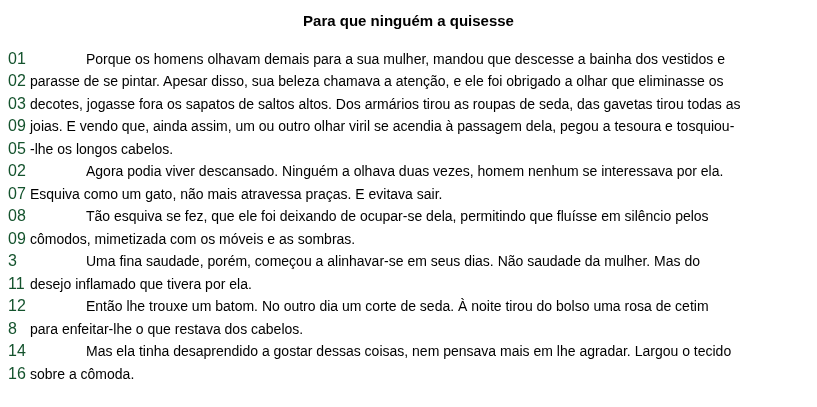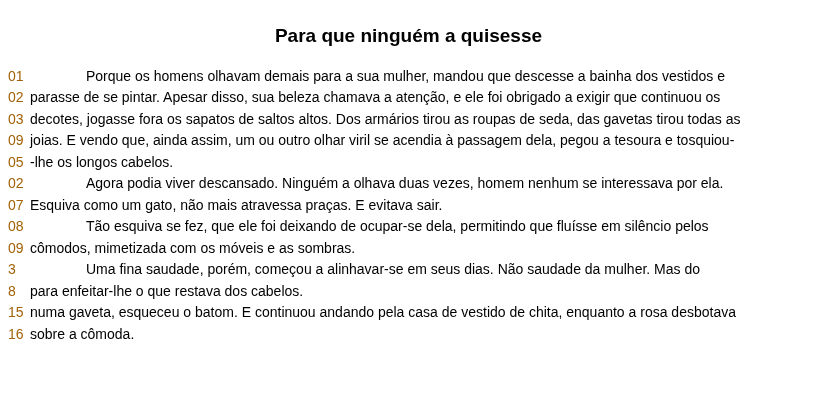--- a/index.html
+++ b/index.html
@@ -16,42 +16,42 @@
   }
   .page {
     position: relative;
     width: 817px;
     height: 407px;
     box-sizing: border-box;
     padding: 0;
   }
   .title {
     text-align: center;
-    font-size: 19px;
+    font-size: 15px;
     font-weight: bold;
-    margin: 24px 0 0 0;
+    margin: 11px 0 0 0;
     padding: 0 40px;
     line-height: 1.3;
   }
   .text-body {
     margin-top: 17px;
     padding: 0 12px 0 8px;
   }
   .line {
     display: flex;
     align-items: baseline;
     font-size: 13.4px;
     line-height: 21.5px;
     white-space: pre;
   }
   .lineno {
     width: 22px;
     min-width: 22px;
-    font-size: 14px;
-    color: #a16207;
+    font-size: 16px;
+    color: #14532d;
     letter-spacing: 0px;
   }
   .linetext {
     flex: 1;
     white-space: pre-wrap;
     font-size: 14px;
   }
   .indent {
     display: inline-block;
     width: 56px;
@@ -66,21 +66,21 @@
 
   <div class="text-body">
 
     <div class="line">
       <span class="lineno">01</span>
       <span class="linetext"><span class="indent"></span><span>Porque os homens olhavam demais para a sua mulher, mandou que descesse a bainha dos vestidos e</span></span>
     </div>
 
     <div class="line">
       <span class="lineno">02</span>
-      <span class="linetext"><span>parasse de se pintar. Apesar disso, sua beleza chamava a atenção, e ele foi obrigado a exigir que continuou os</span></span>
+      <span class="linetext"><span>parasse de se pintar. Apesar disso, sua beleza chamava a atenção, e ele foi obrigado a olhar que eliminasse os</span></span>
     </div>
 
     <div class="line">
       <span class="lineno">03</span>
       <span class="linetext"><span>decotes, jogasse fora os sapatos de saltos altos. Dos armários tirou as roupas de seda, das gavetas tirou todas as</span></span>
     </div>
 
     <div class="line">
       <span class="lineno">09</span>
       <span class="linetext"><span>joias. E vendo que, ainda assim, um ou outro olhar viril se acendia à passagem dela, pegou a tesoura e tosquiou-</span></span>
@@ -109,32 +109,40 @@
     <div class="line">
       <span class="lineno">09</span>
       <span class="linetext"><span>cômodos, mimetizada com os móveis e as sombras.</span></span>
     </div>
 
     <div class="line">
       <span class="lineno">3</span>
       <span class="linetext"><span class="indent"></span><span>Uma fina saudade, porém, começou a alinhavar-se em seus dias. Não saudade da mulher. Mas do</span></span>
     </div>
 
+    <div class="line">
+      <span class="lineno">11</span>
+      <span class="linetext"><span>desejo inflamado que tivera por ela.</span></span>
+    </div>
 
+    <div class="line">
+      <span class="lineno">12</span>
+      <span class="linetext"><span class="indent"></span><span>Então lhe trouxe um batom. No outro dia um corte de seda. À noite tirou do bolso uma rosa de cetim</span></span>
+    </div>
 
     <div class="line">
       <span class="lineno">8</span>
       <span class="linetext"><span>para enfeitar-lhe o que restava dos cabelos.</span></span>
     </div>
 
+    <div class="line">
+      <span class="lineno">14</span>
+      <span class="linetext"><span class="indent"></span><span>Mas ela tinha desaprendido a gostar dessas coisas, nem pensava mais em lhe agradar. Largou o tecido</span></span>
+    </div>
 
-    <div class="line">
-      <span class="lineno">15</span>
-      <span class="linetext"><span>numa gaveta, esqueceu o batom. E continuou andando pela casa de vestido de chita, enquanto a rosa desbotava</span></span>
-    </div>
 
     <div class="line">
       <span class="lineno">16</span>
       <span class="linetext"><span>sobre a cômoda.</span></span>
     </div>
 
   </div>
 
 </div>
 

